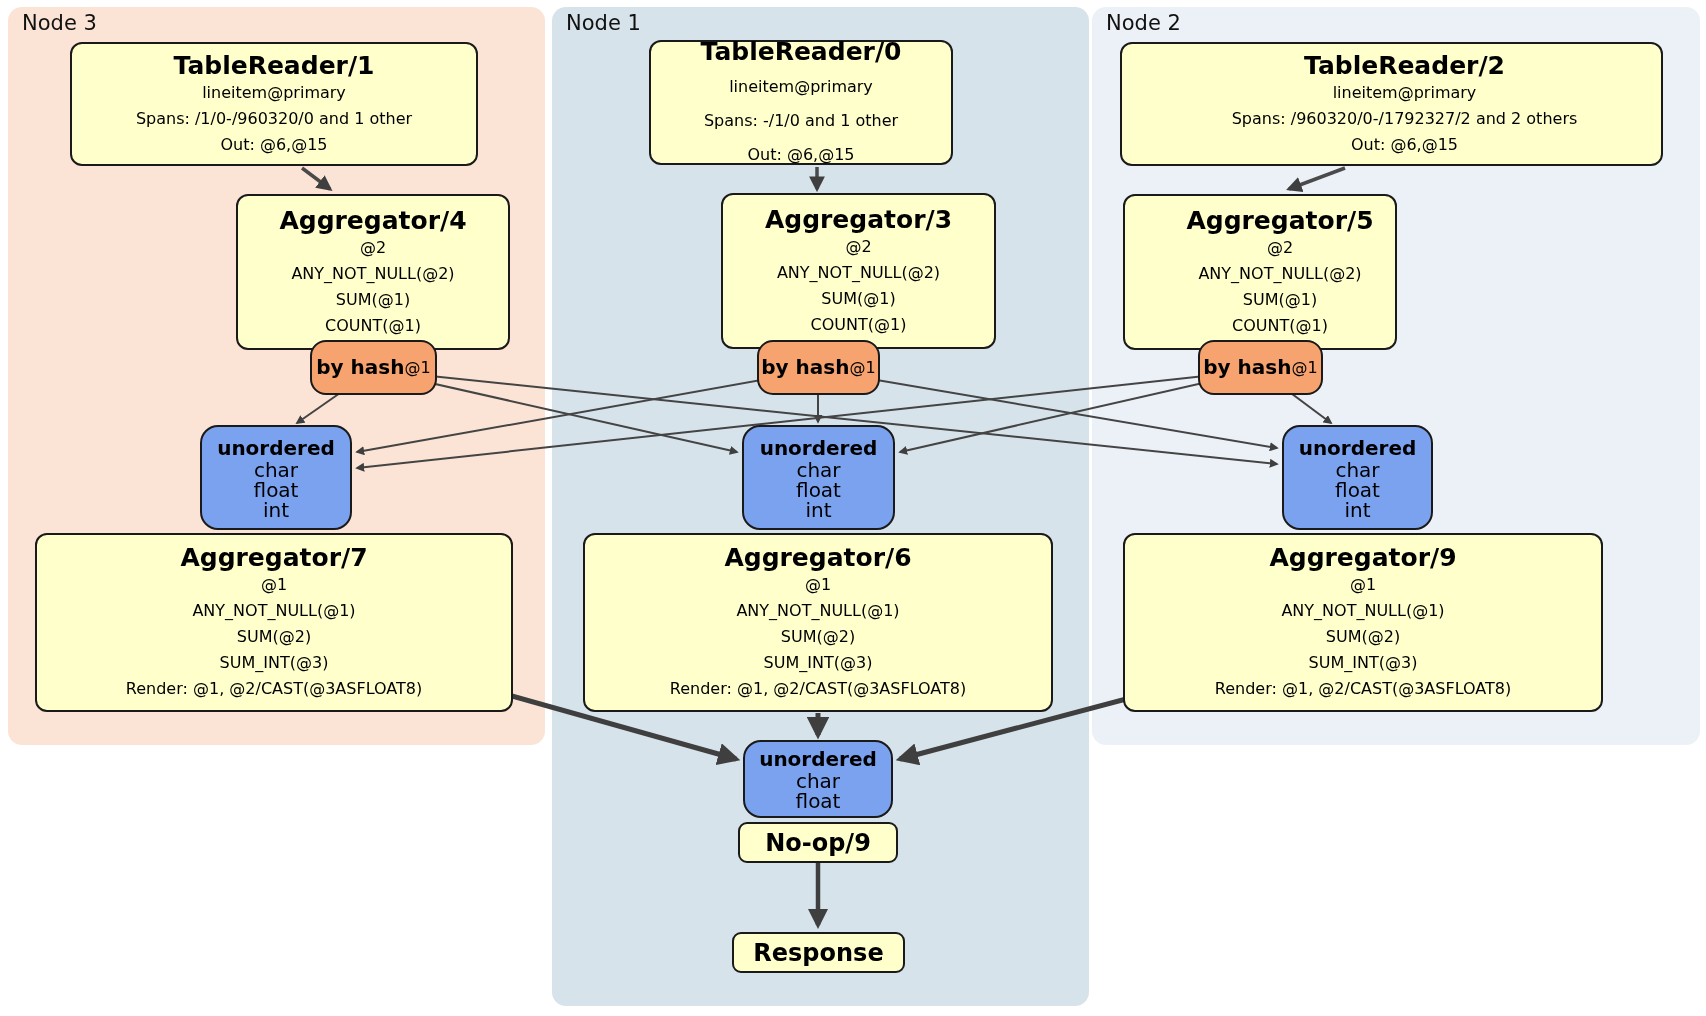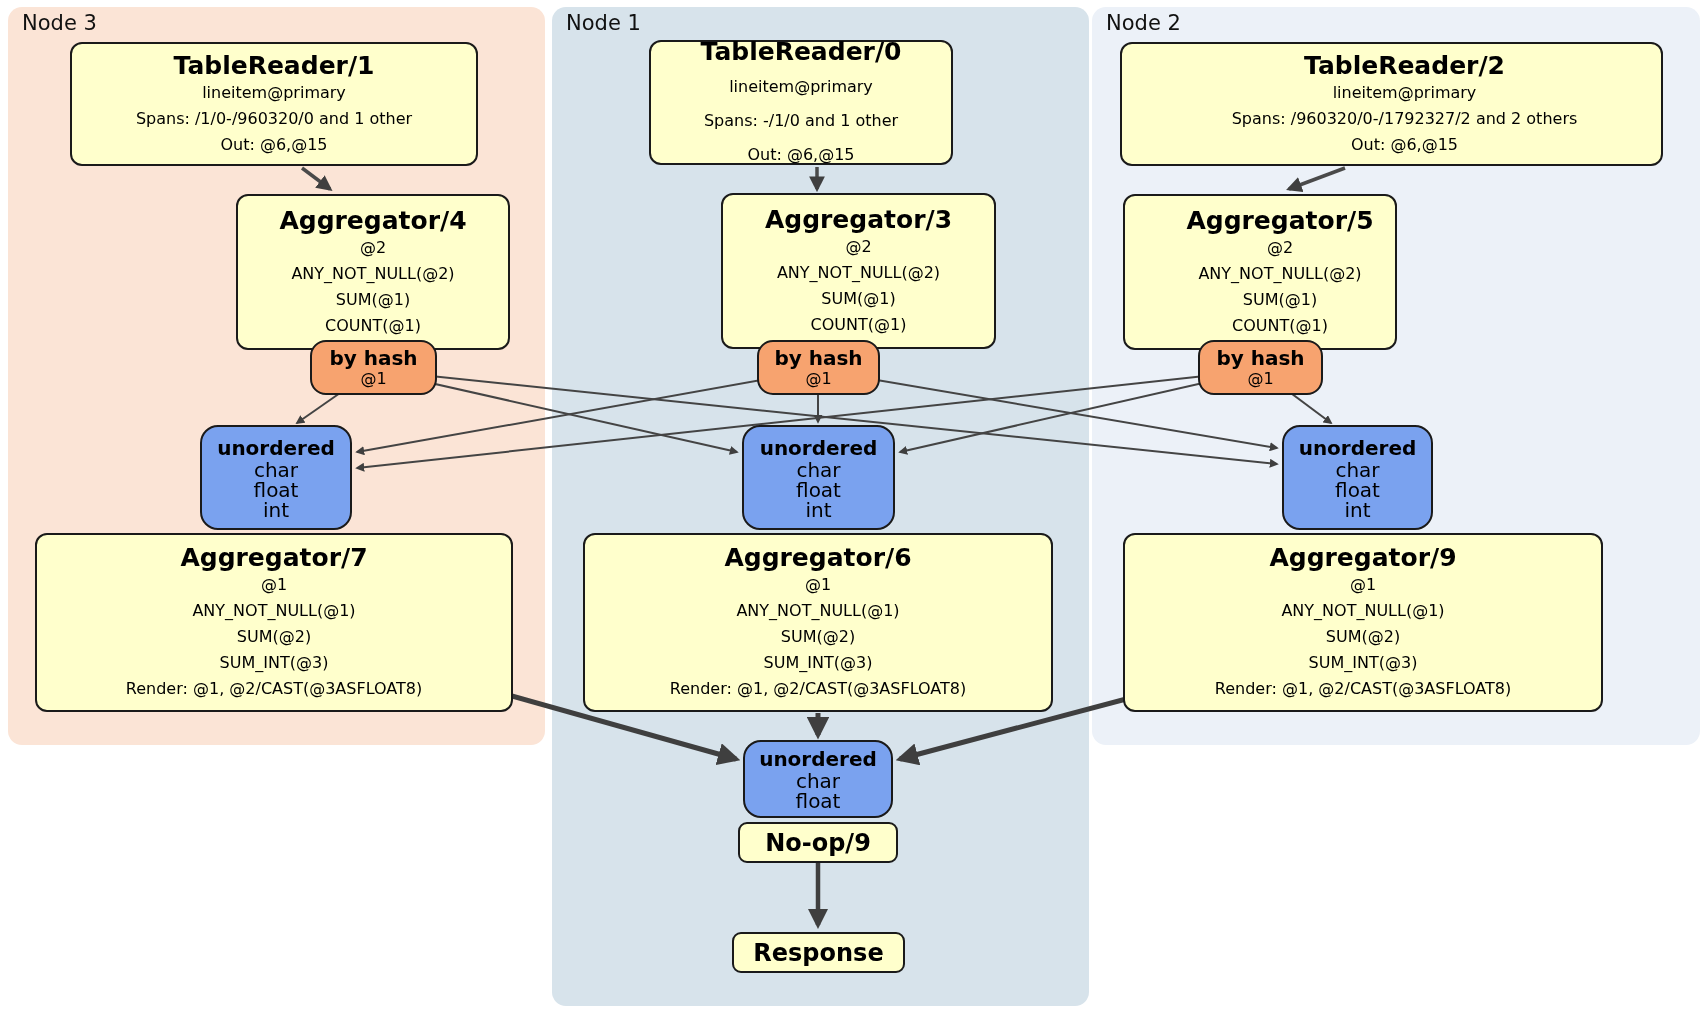--- a/index.html
+++ b/index.html
@@ -11,21 +11,21 @@
 
   #edges{position:absolute;left:0;top:0;z-index:2;}
 
   .pbox{position:absolute;z-index:3;background:#FFFFCC;border:2px solid #1a1a1a;border-radius:12px;
         display:flex;flex-direction:column;align-items:center;justify-content:center;
         text-align:center;color:#000;box-sizing:border-box;padding:4px 6px;}
   .pbox .t{font-weight:bold;font-size:25px;line-height:29px;white-space:nowrap;}
   .pbox .l{font-size:16px;line-height:26px;white-space:nowrap;}
 
   .router{position:absolute;z-index:4;background:#F7A36F;border:2px solid #1a1a1a;border-radius:16px;
-        display:flex;flex-direction:column;align-items:center;justify-content:center;
+        display:flex;flex-direction:row;align-items:center;justify-content:center;
         text-align:center;box-sizing:border-box;}
   .router .t{font-weight:bold;font-size:20px;line-height:23px;}
   .router .l{font-size:16px;line-height:18px;}
 
   .sync{position:absolute;z-index:4;background:#7AA2EF;border:2px solid #1a1a1a;border-radius:18px;
         display:flex;flex-direction:column;align-items:center;justify-content:center;
         text-align:center;box-sizing:border-box;}
   .sync .t{font-weight:bold;font-size:20px;line-height:24px;}
   .sync .l{font-size:20px;line-height:20px;}
 

